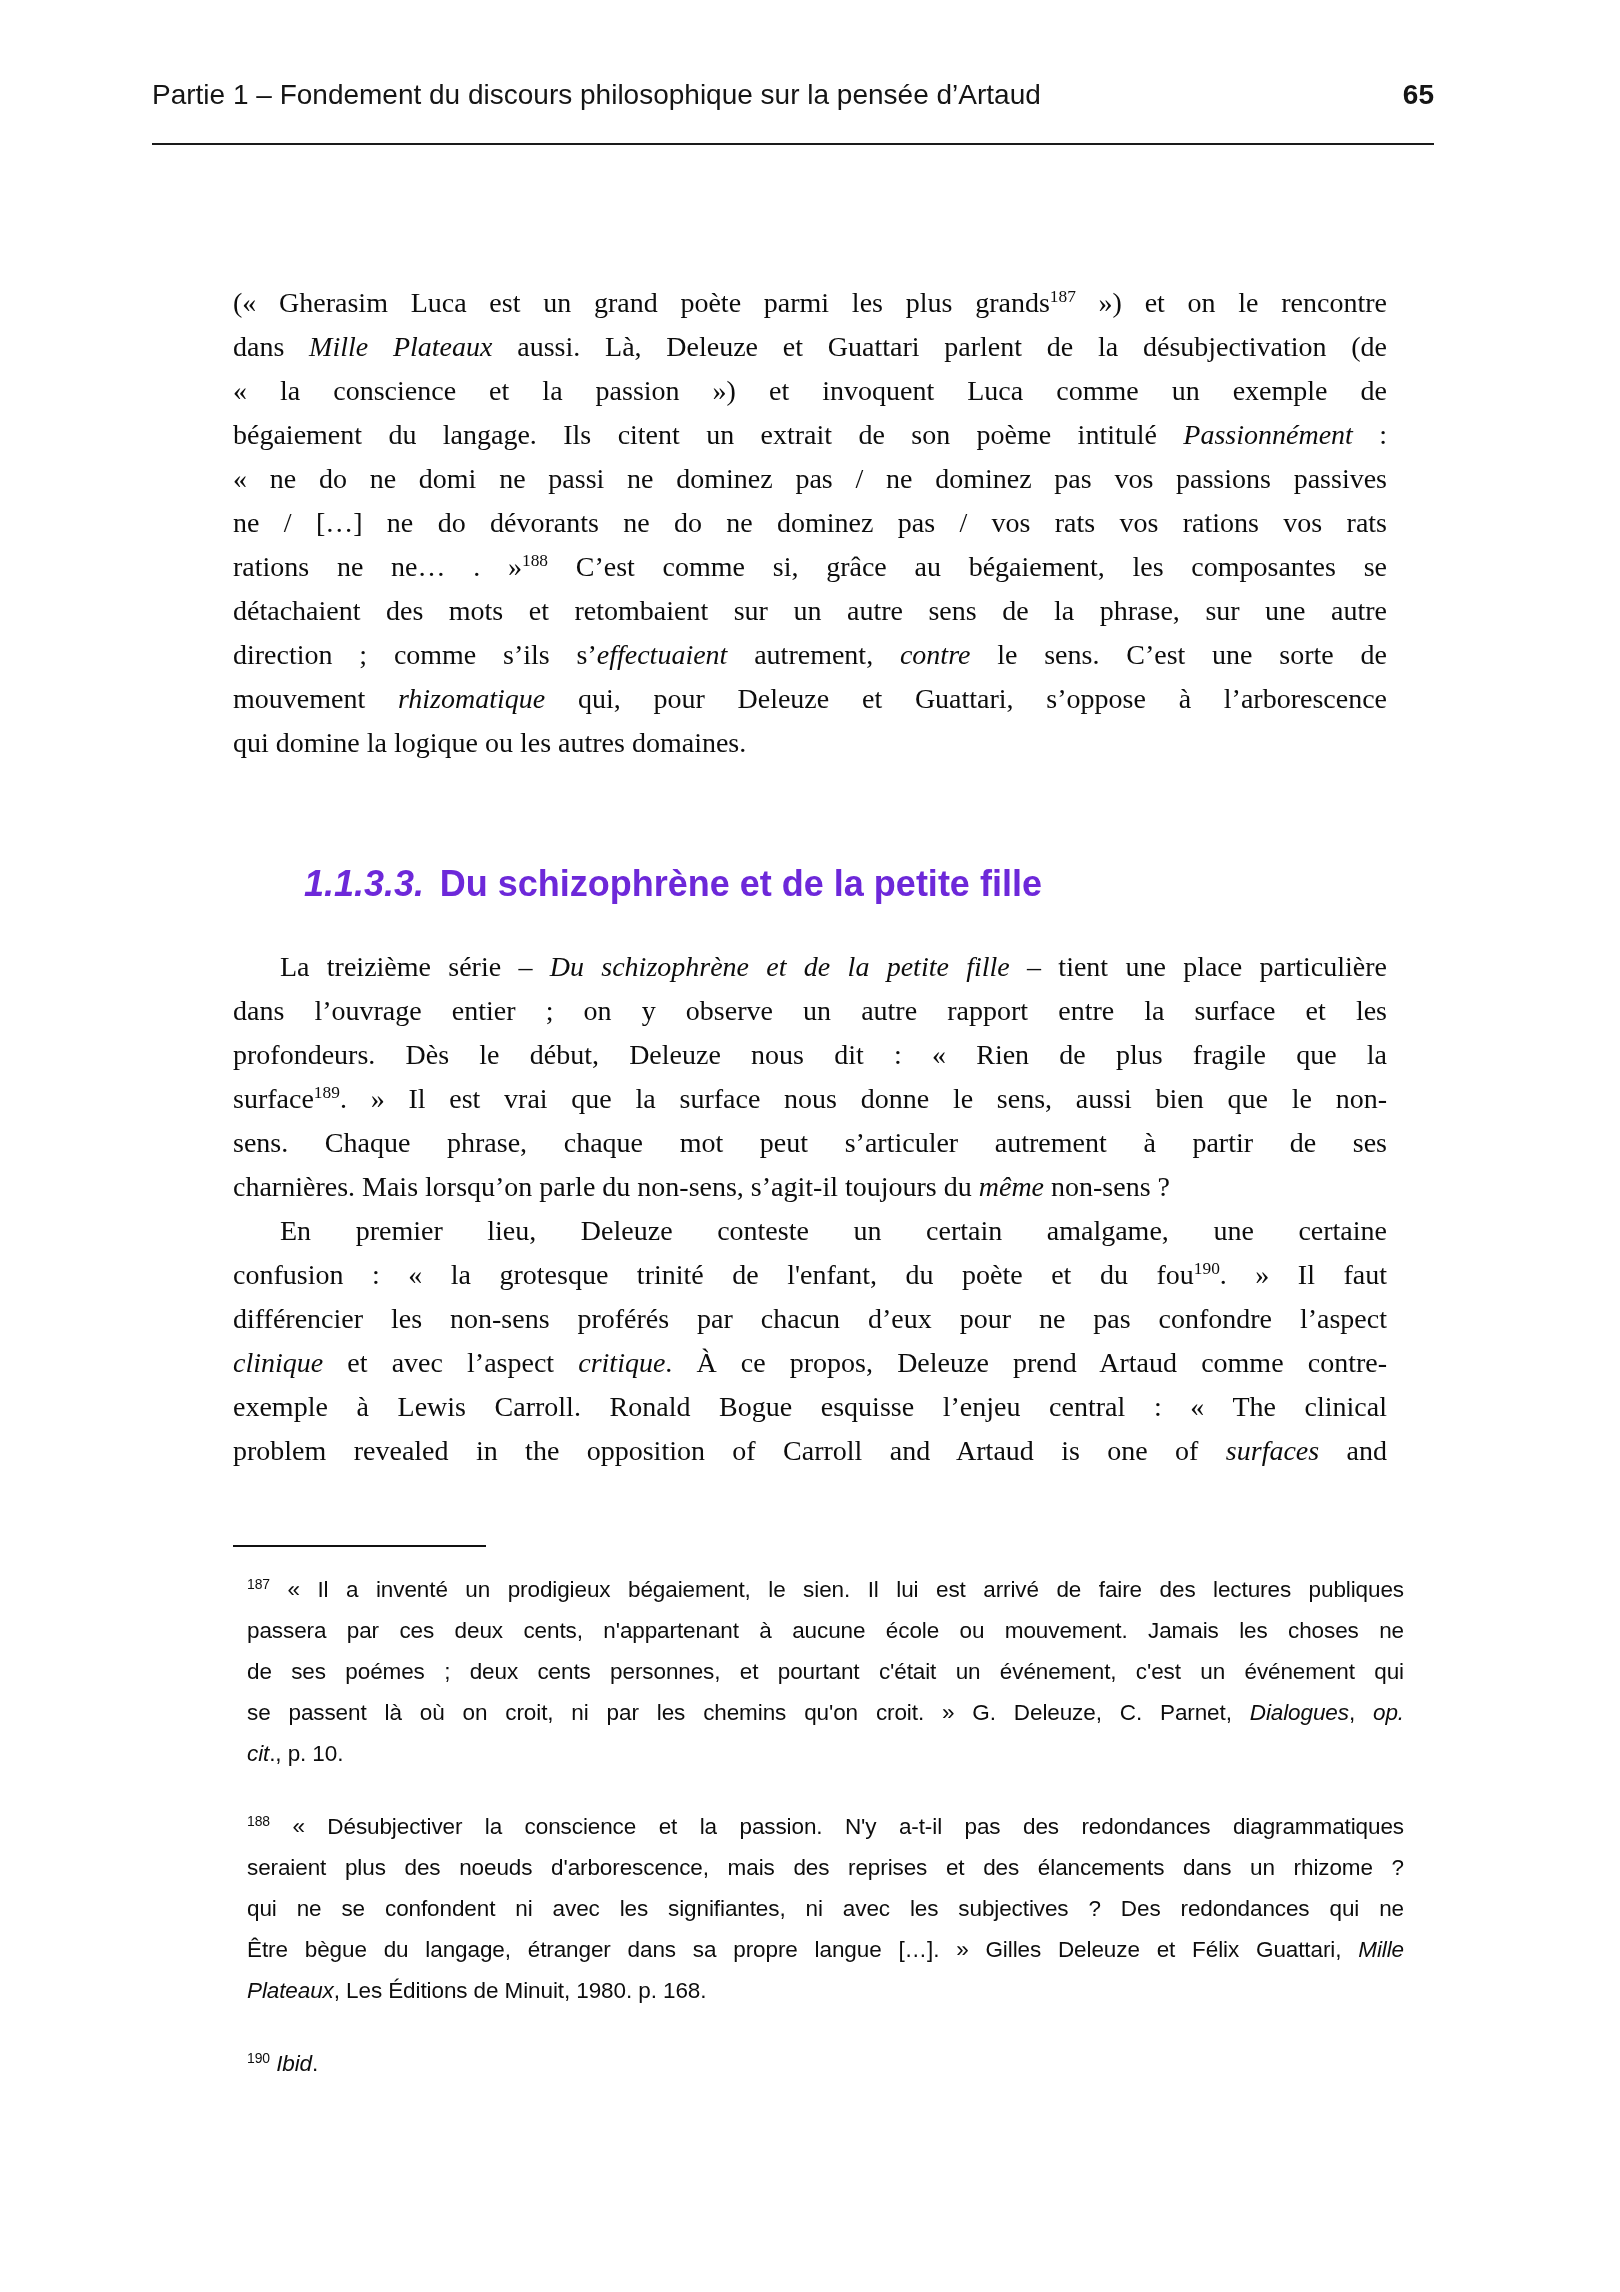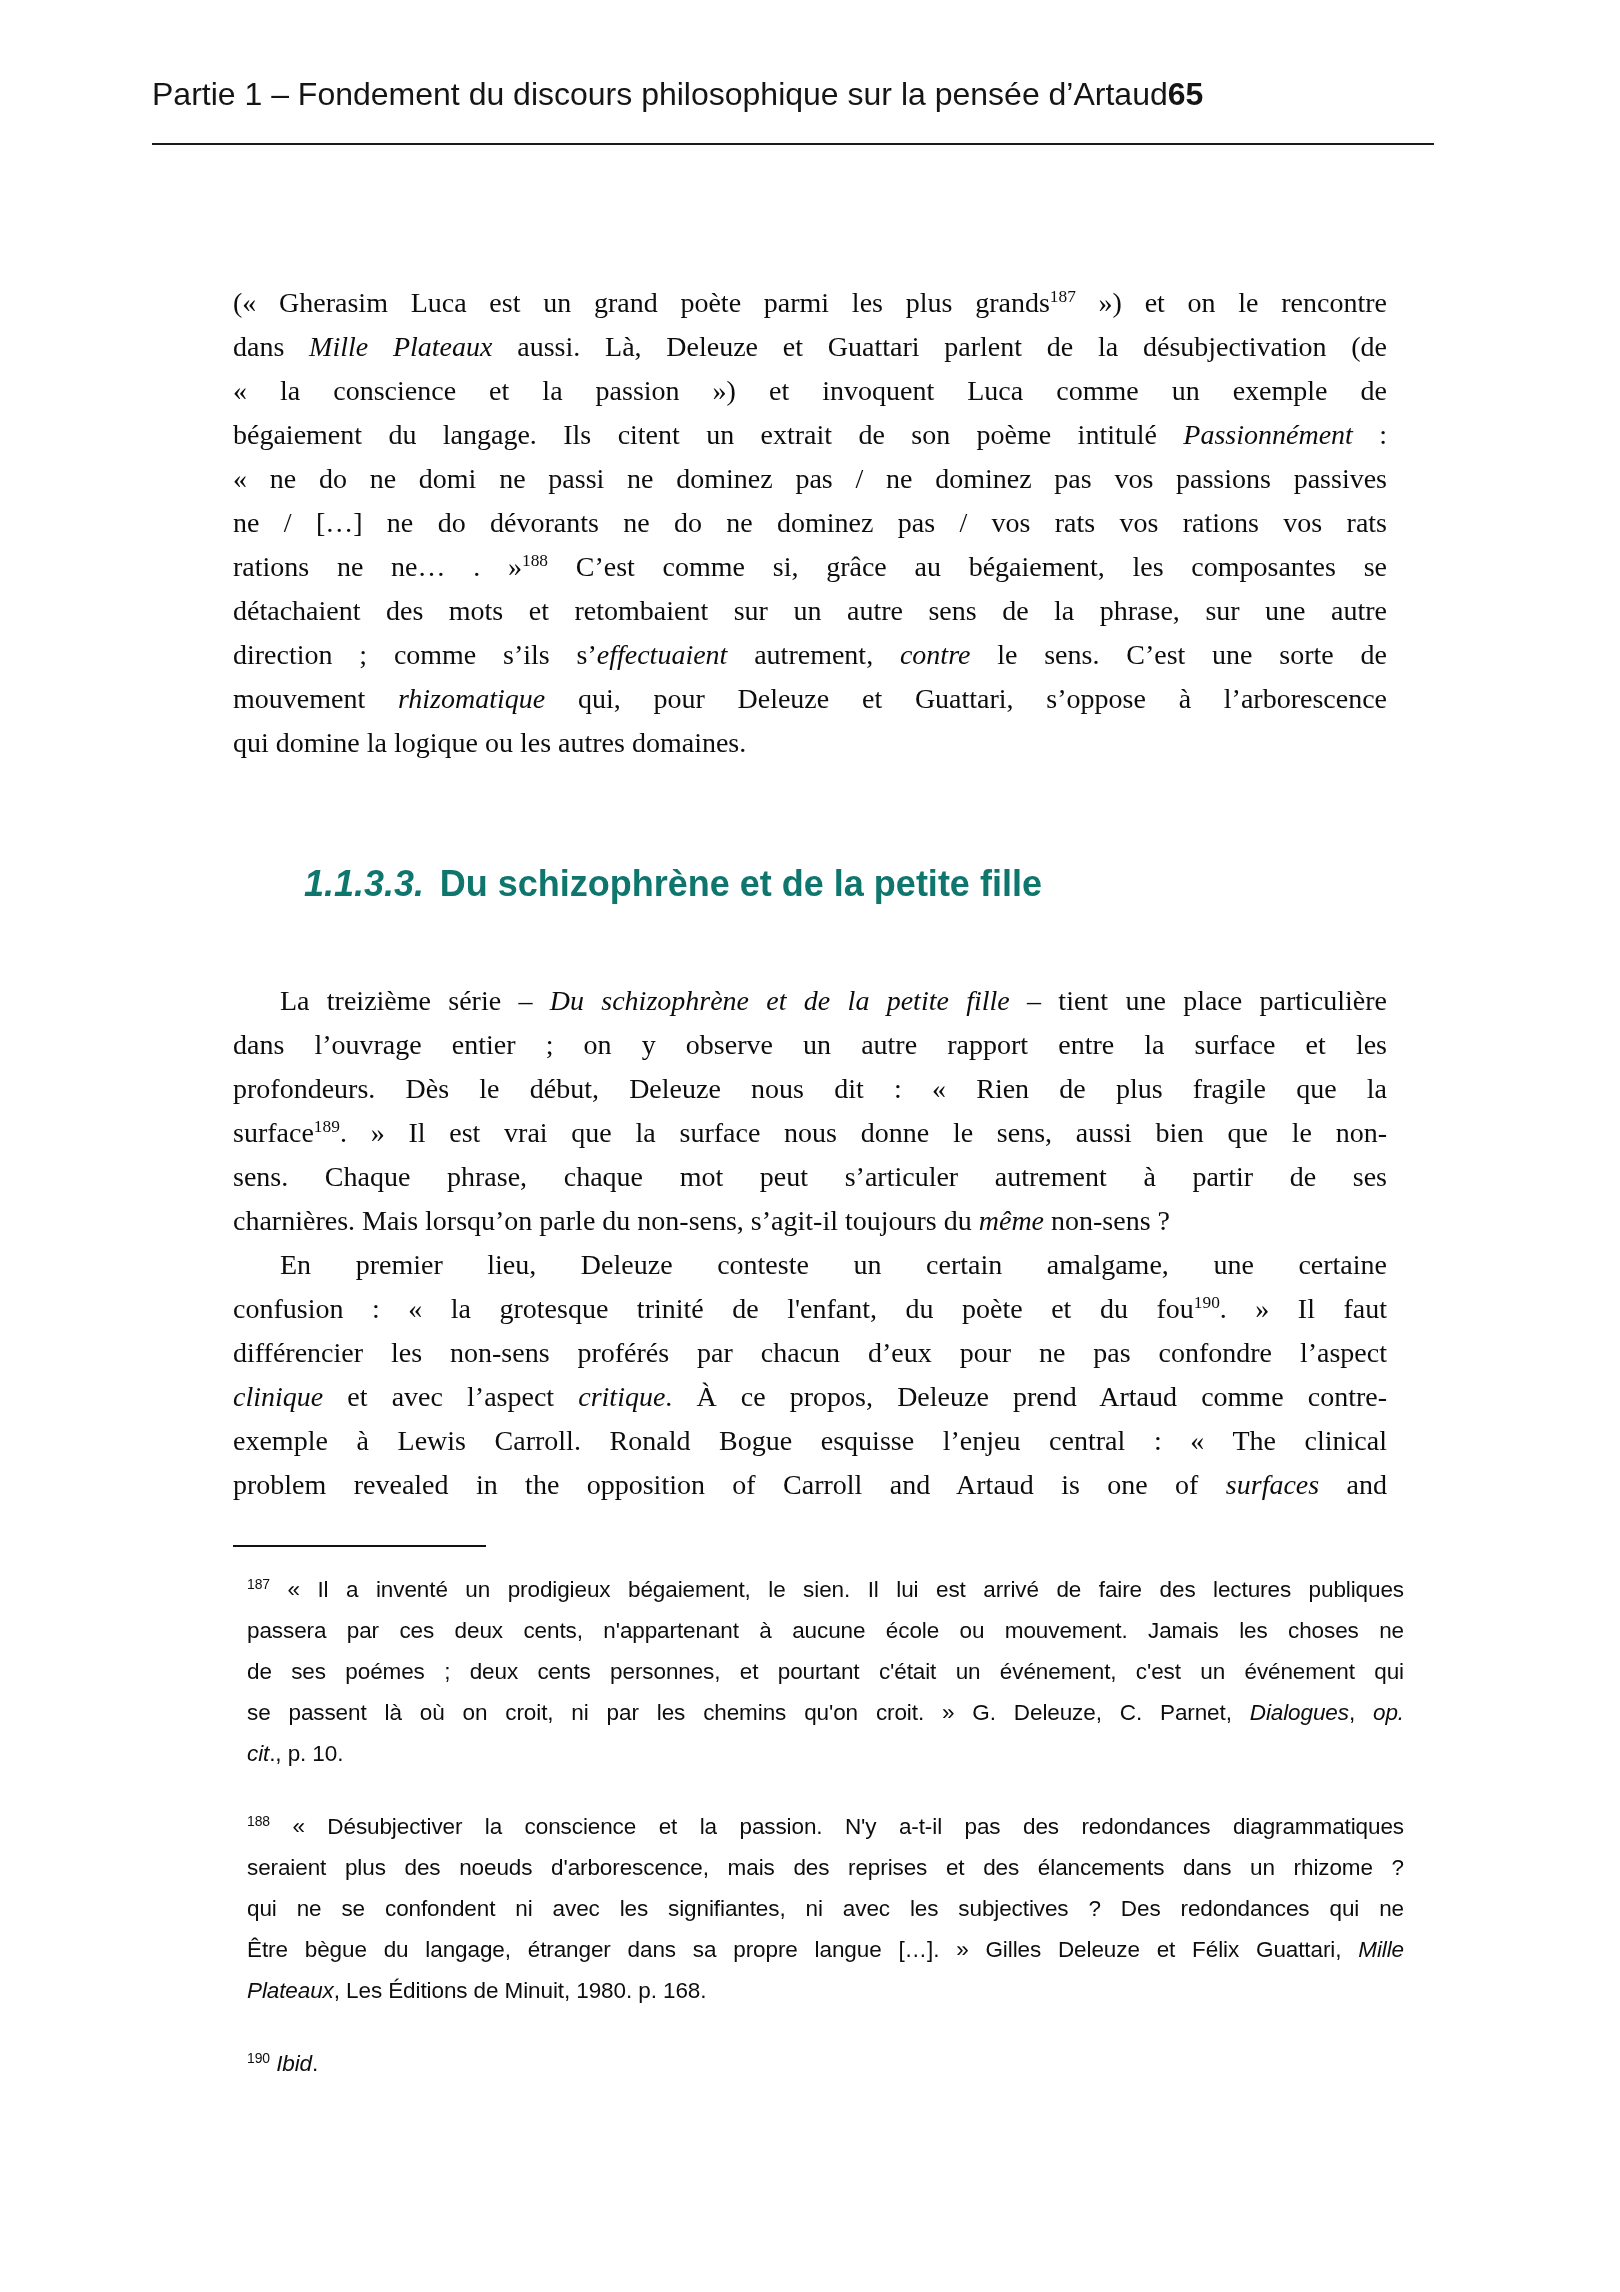--- a/index.html
+++ b/index.html
@@ -7,23 +7,23 @@
     position:relative;
     width:1620px;height:2293px;
     background:#ffffff;
     color:#0d0d0d;
     overflow:hidden;
     font-family:"Liberation Serif", serif;
   }
   
   .hdr{
     position:absolute;left:152px;top:74px;width:1282px;
-    display:flex;justify-content:flex-start;align-items:baseline;
+    display:flex;justify-content:space-between;align-items:baseline;
     font-family:"Liberation Sans", sans-serif;
-    font-size:32px;line-height:41px;color:#151515;
+    font-size:28px;line-height:41px;color:#151515;
   }
   .hdr .pgnum{font-weight:bold;}
   .hdr-rule{
     position:absolute;left:152px;top:143px;width:1282px;height:2px;
     background:#1a1a1a;
   }
   
   .bodytext{
     position:absolute;left:233px;top:281px;width:1154px;
     font-size:28px;
@@ -32,23 +32,23 @@
     height:44px;line-height:44px;
     text-align:justify;text-align-last:justify;
     overflow:hidden;white-space:normal;
   }
   .line.left{text-align-last:left;}
   .line.indent{text-indent:47px;}
   .i{font-style:italic;}
   .sup{font-size:0.62em;vertical-align:super;line-height:0;}
   
   .secheading{
-    margin:95px 0 72px 71px;
+    margin:95px 0 38px 71px;
     font-family:"Liberation Sans", sans-serif;
-    font-size:36px;line-height:47px;font-weight:bold;color:#0f766e;
+    font-size:36px;line-height:47px;font-weight:bold;color:#6d28d9;
   }
   .secheading .hnum{font-style:italic;margin-right:15.7px;}
   
   .fn-rule{
     position:absolute;left:233px;top:1545px;width:253px;height:2px;
     background:#111;
   }
   .footnotes{
     position:absolute;left:247px;top:1569px;width:1157px;
     font-family:"Liberation Sans", sans-serif;

